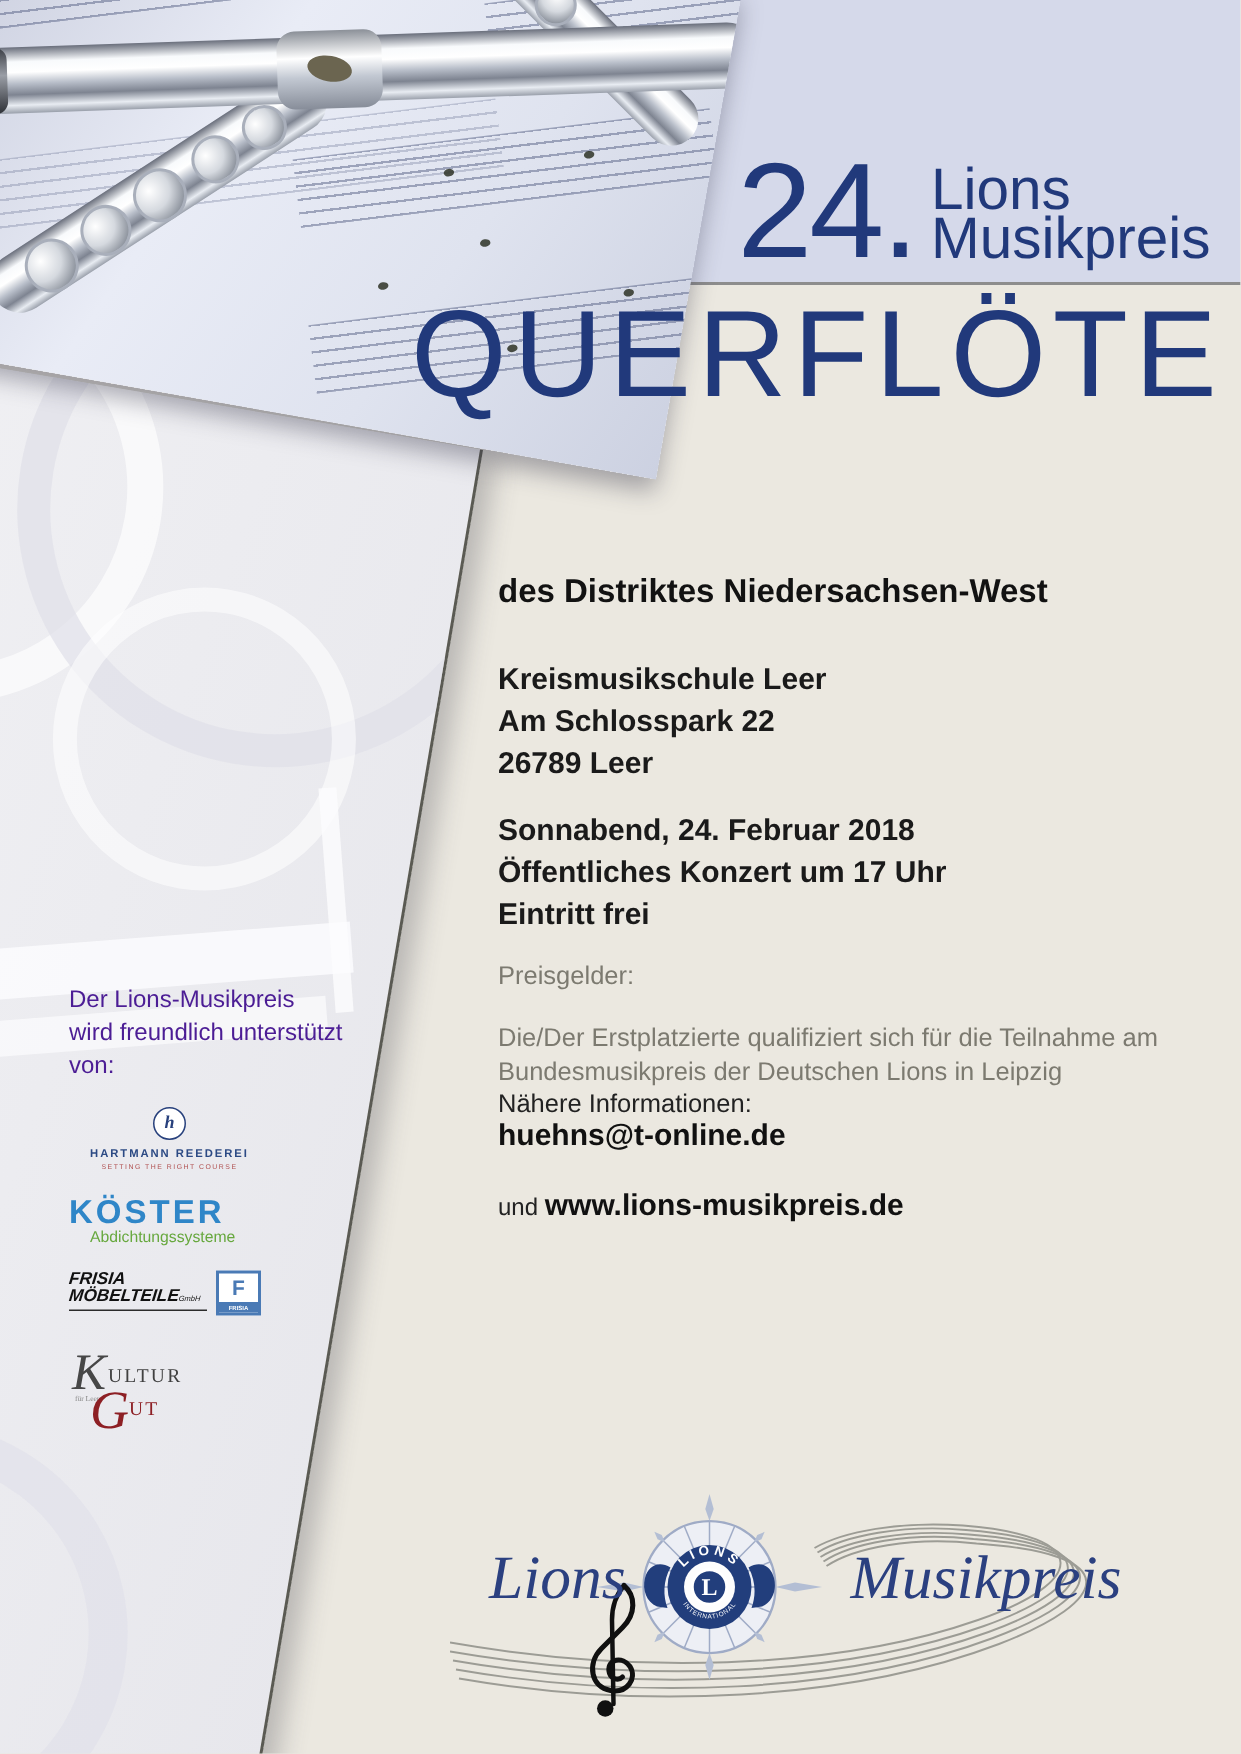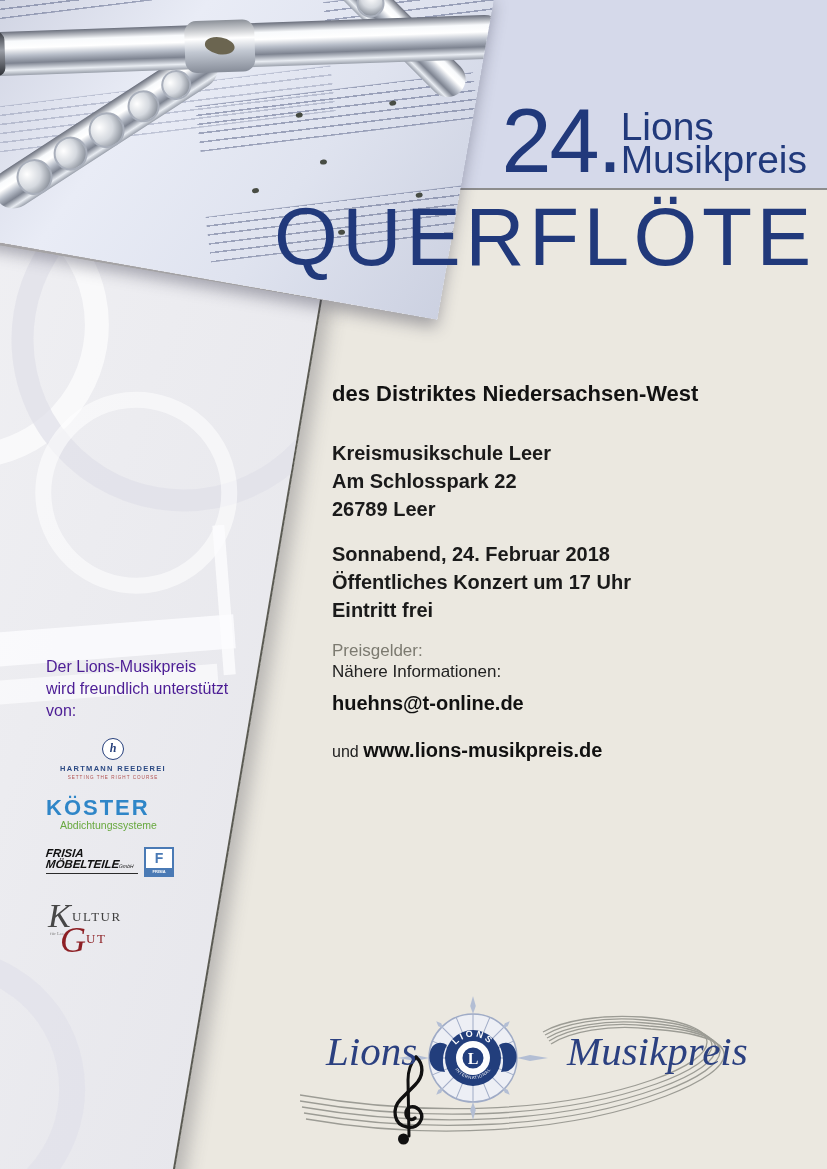--- a/index.html
+++ b/index.html
@@ -47,37 +47,37 @@
   .lip{position:absolute;left:228px;top:-4px;width:70px;height:52px;border-radius:12px;
        background:linear-gradient(#8b9098,#ffffff 35%,#c2c8d2 60%,#878d99);}
   .lip-hole{position:absolute;left:20px;top:17px;width:30px;height:17px;border-radius:50%;
             background:#6b6550;transform:rotate(12deg);}
   .tube-2{left:50px;top:268px;width:260px;height:40px;transform-origin:0 50%;transform:rotate(-43deg);}
   .tube-3{left:310px;top:-45px;width:230px;height:36px;transform-origin:0 0;transform:rotate(35deg);}
   .key{position:absolute;border-radius:50%;border:2px solid #a9afbb;
        background:radial-gradient(circle at 35% 30%,#ffffff,#d5d9df 45%,#8f959f 78%,#f0f2f5);}
 
   
-  .title{position:absolute;right:20px;top:106px;display:flex;align-items:flex-end;gap:0;
+  .title{position:absolute;right:20px;top:106px;display:flex;align-items:flex-end;gap:10px;
          color:#21397b;z-index:10;}
   .title-num{font-size:90px;font-weight:300;line-height:.78;letter-spacing:-2px;}
   .title-stack{display:flex;flex-direction:column;font-weight:300;}
   .title-stack span{font-size:39px;line-height:33px;}
   .querflote{position:absolute;left:274px;top:190px;font-size:82px;font-weight:200;
              letter-spacing:4.5px;color:#21397b;z-index:10;white-space:nowrap;}
 
   
   .content{position:absolute;left:332px;top:381px;width:470px;z-index:10;}
   .subtitle{font-size:22px;font-weight:bold;color:#121212;}
   .venue{margin-top:32px;font-size:20px;font-weight:bold;line-height:28px;}
   .event{margin-top:17px;font-size:20px;font-weight:bold;line-height:28px;}
   .prizes{margin-top:15px;font-size:17px;line-height:23px;color:#7c7a70;}
   .qual{margin-top:18px;font-size:17px;line-height:23px;color:#7c7a70;}
   .info-label{font-size:17px;color:#222;}
-  .email{margin-top:10px;font-size:20px;font-weight:bold;color:#111;}
+  .email{margin-top:0;font-size:20px;font-weight:bold;color:#111;}
   .webline{margin-top:24px;font-size:16px;color:#222;}
   .webline b{font-size:20px;color:#111;}
 
   
   .sponsors{position:absolute;left:46px;top:656px;width:210px;z-index:10;}
   .sp-intro{font-size:16px;line-height:22px;color:#4c1d95;}
   .hartmann{margin-top:16px;width:134px;text-align:center;}
   .h-circ{width:20px;height:20px;border-radius:50%;border:1px solid #27407c;margin:0 auto;
           font:italic bold 12px "Liberation Serif",serif;color:#27407c;line-height:19px;background:#fff;}
   .h-name{margin-top:4px;font-size:7.5px;font-weight:bold;letter-spacing:1.3px;color:#2c4a84;}
@@ -177,20 +177,24 @@
     <div>26789 Leer</div>
   </div>
   <div class="event">
     <div>Sonnabend, 24. Februar 2018</div>
     <div>Öffentliches Konzert um 17 Uhr</div>
     <div>Eintritt frei</div>
   </div>
   <div class="prizes">
     <div>Preisgelder:</div>
   </div>
+  <div class="qual">
+    <div>Die/Der Erstplatzierte qualifiziert sich für die Teilnahme am</div>
+    <div>Bundesmusikpreis der Deutschen Lions in Leipzig</div>
+  </div>
   <div class="info-label">Nähere Informationen:</div>
   <div class="email">huehns@t-online.de</div>
   <div class="webline"><span>und </span><b>www.lions-musikpreis.de</b></div>
 </div>
 
 <div class="sponsors">
   <div class="sp-intro">
     <div>Der Lions-Musikpreis</div>
     <div>wird freundlich unterstützt von:</div>
   </div>

